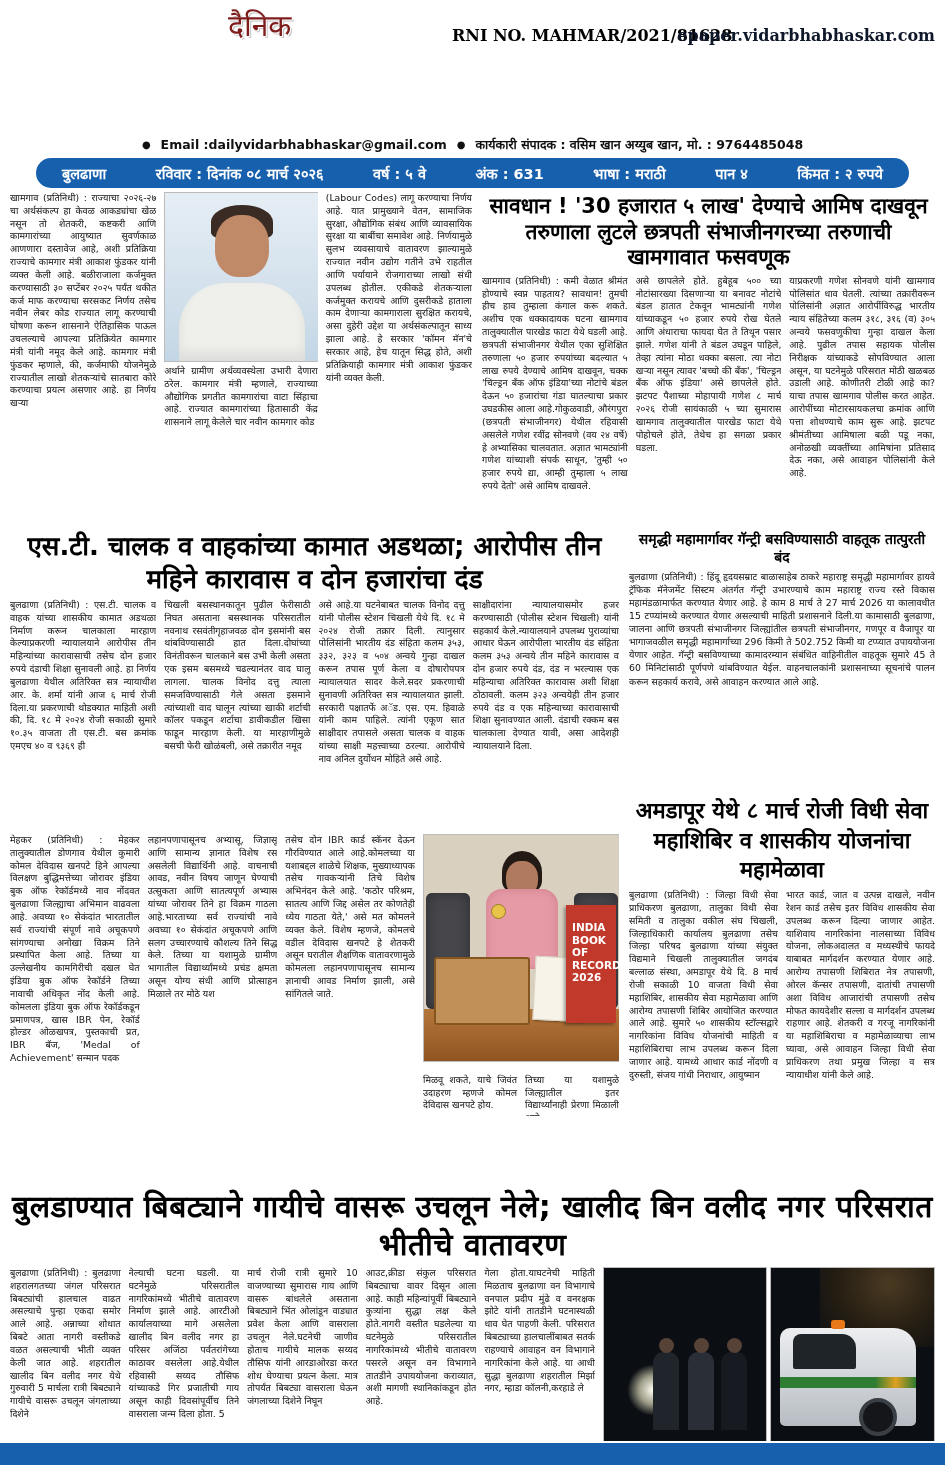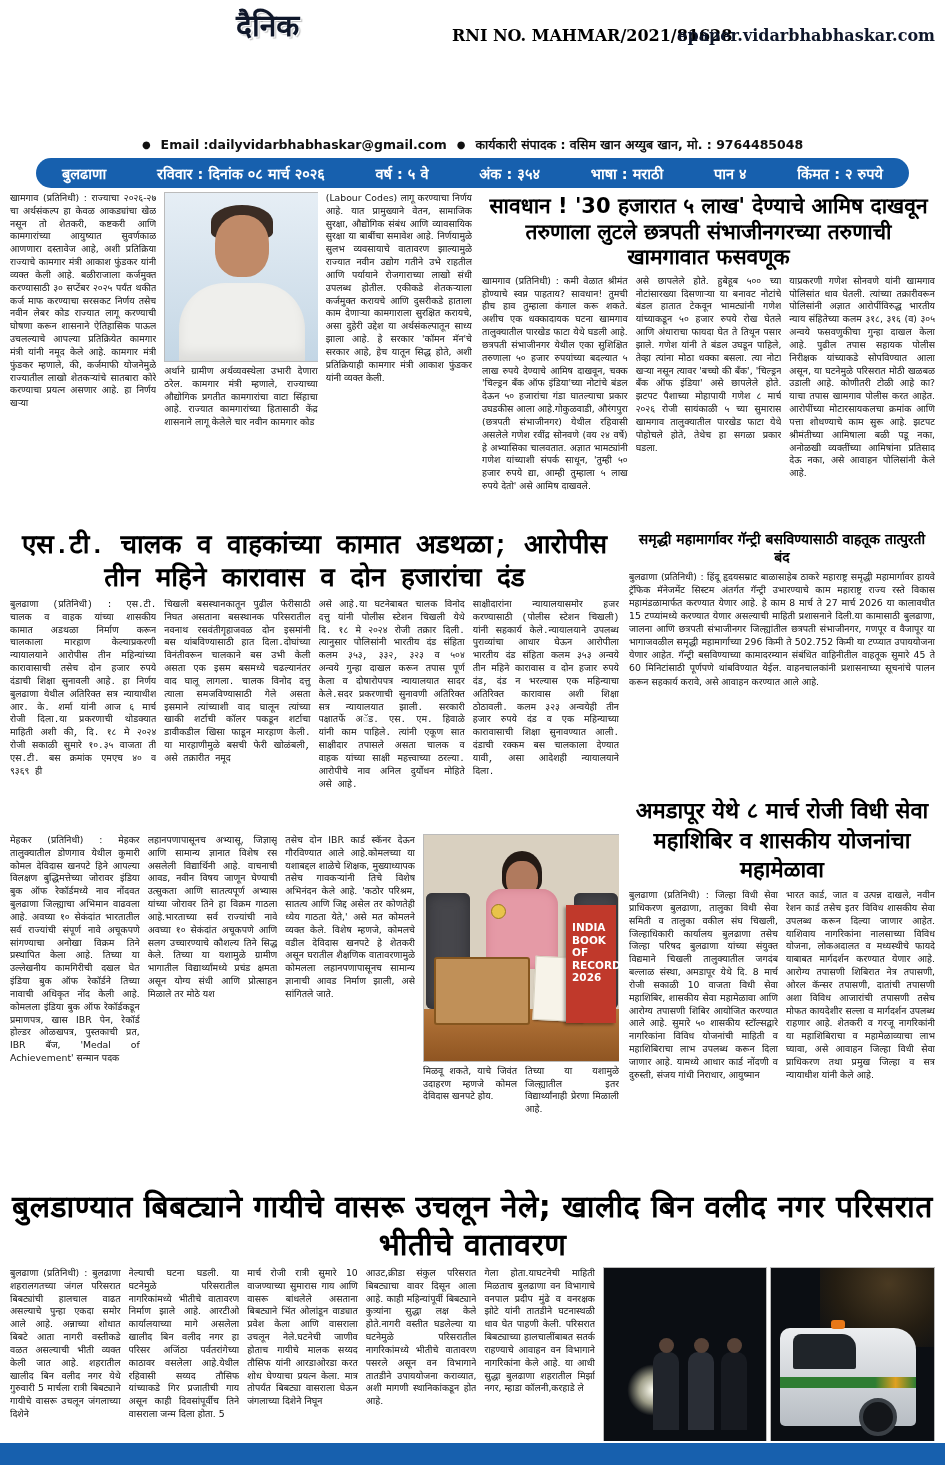--- a/index.html
+++ b/index.html
@@ -3,21 +3,21 @@
 <meta charset="utf-8">
 <style>
   html,body{margin:0;padding:0;}
   body{
     width:945px;height:1465px;position:relative;overflow:hidden;
     background:#ffffff;color:#111;
     font-family:"DejaVu Sans","Liberation Sans",sans-serif;
   }
   
   .masthead{position:relative;height:133px;}
-  .tagline{position:absolute;left:236px;top:4px;font-size:30px;font-weight:bold;color:#0f172a;text-shadow:1px 1px 0 #fff,2px 2px 1px rgba(0,0,0,.25);}
+  .tagline{position:absolute;left:228px;top:4px;font-size:30px;font-weight:normal;color:#7f1d1d;text-shadow:1px 1px 0 #fff,2px 2px 1px rgba(0,0,0,.25);}
   .paper-title{position:absolute;left:55px;top:34px;width:860px;font-size:74px;font-weight:bold;color:#e8251f;line-height:1.05;letter-spacing:1px;white-space:nowrap;text-shadow:2px 2px 0 #fff,4px 4px 2px rgba(0,0,0,.3);}
   .rni{position:absolute;left:452px;top:26px;font-size:16px;font-weight:bold;font-family:"DejaVu Serif","Liberation Serif",serif;color:#000;}
   .website{position:absolute;right:10px;top:26px;font-size:16px;font-weight:bold;font-family:"DejaVu Serif","Liberation Serif",serif;color:#0f172a;cursor:pointer;}
   
   .info-line{display:flex;justify-content:center;align-items:center;gap:10px;font-size:12.5px;font-weight:bold;padding:3px 0 4px;}
   .info-line .dot{font-size:10px;}
   .date-bar{margin:1px 36px 4px;background:#1760ae;color:#fff;border-radius:16px;display:flex;align-items:center;justify-content:space-between;padding:5px 26px;font-size:14.5px;font-weight:bold;}
   
   .content{padding:0 10px;}
   .row1{display:grid;grid-template-columns:462px 1fr;gap:10px;height:330px;overflow:hidden;}
@@ -28,21 +28,21 @@
   .hl-md2{font-size:21px;line-height:1.22;}
   .hl-lg{font-size:26px;line-height:1.25;}
   .hl-sm{font-size:14px;line-height:1.3;}
   .hl-am{font-size:22px;line-height:1.35;}
   .hl-gg{font-size:21px;line-height:1.25;}
   .hl-xl{font-size:30px;line-height:1.25;letter-spacing:.5px;}
   .cols{display:flex;gap:8px;overflow:hidden;}
   .col{flex:1;font-size:9.3px;line-height:1.38;text-align:justify;overflow:hidden;}
   .one-col{font-size:9.3px;line-height:1.4;text-align:justify;overflow:hidden;}
   .art{overflow:hidden;}
-  .st-art{height:300px;font-family:Liberation Mono, monospace;}
+  .st-art{height:300px;}
   .gg-art{height:344px;margin-top:6px;}
   .sam-art{height:262px;}
   .am-art{height:384px;margin-top:4px;}
   .row1 .cols{height:262px;}
   .bottom-cols{display:flex;gap:8px;height:168px;}
   .bottom-cols .col{flex:1;}
   
   .photo{position:relative;overflow:hidden;border:1px solid #bbb;}
   
   .photo-minister{width:100%;height:168px;background:linear-gradient(180deg,#e6eef5 0%,#cfdeea 70%,#c3d6e5 100%);margin-bottom:3px;}
@@ -54,21 +54,21 @@
   .g-sofa{position:absolute;bottom:52px;width:44px;height:116px;background:#46464b;border-radius:6px;box-shadow:inset 0 0 14px #2c2c30;}
   .g-sofa.left{left:2px;} .g-sofa.right{right:2px;}
   .g-table{position:absolute;bottom:0;width:100%;height:52px;background:linear-gradient(#b5763a,#8f5522);}
   .g-body{position:absolute;bottom:92px;left:50%;transform:translateX(-50%);width:72px;height:80px;background:#e59aa6;border-radius:16px 16px 4px 4px;box-shadow:inset 0 0 10px #cf7e8d;}
   .g-hair{position:absolute;bottom:168px;left:50%;transform:translateX(-50%);width:40px;height:42px;background:#241a15;border-radius:50% 50% 30% 30%;}
   .g-face{position:absolute;bottom:164px;left:50%;transform:translateX(-50%);width:32px;height:36px;background:#b07a5e;border-radius:45%;}
   .g-medal{position:absolute;bottom:142px;left:34%;width:13px;height:13px;background:#e8c34a;border:1px solid #9a7c1e;border-radius:50%;}
   .g-box{position:absolute;bottom:36px;left:10px;width:92px;height:64px;background:#c09058;border:2px solid #85561f;border-radius:3px;}
   .g-cert{position:absolute;bottom:40px;left:110px;width:48px;height:62px;background:#f7f3e9;transform:rotate(3deg);box-shadow:1px 1px 2px rgba(0,0,0,.4);border:1px solid #d8d2c0;}
   .g-book{position:absolute;bottom:38px;right:4px;width:50px;height:118px;background:#c0392b;color:#fff;font-weight:bold;font-size:10.5px;line-height:1.2;padding:16px 4px 0 6px;box-sizing:border-box;box-shadow:-2px 2px 3px rgba(0,0,0,.35);}
-  .gg-captions{display:flex;gap:8px;margin-top:3px;font-size:9.3px;line-height:1.35;text-align:justify;}
+  .gg-captions{display:flex;gap:8px;margin-top:12px;font-size:9.3px;line-height:1.35;text-align:justify;}
   .gg-captions div{flex:1;}
   
   .night-wrap{display:flex;gap:3px;width:332px;flex:none;}
   .photo-night{flex:1;height:176px;background:#0b0e13;}
   .n-flash{position:absolute;left:14%;bottom:16%;width:52px;height:52px;border-radius:50%;background:radial-gradient(circle,#fffef2 0%,rgba(255,252,214,.6) 38%,rgba(255,250,200,0) 70%);}
   .n-fig{position:absolute;bottom:8%;width:26px;height:78px;background:#20242b;border-radius:10px 10px 0 0;}
   .n-fig:before{content:"";position:absolute;top:-14px;left:6px;width:15px;height:15px;border-radius:50%;background:#574237;}
   .n-fig.f1{left:30%;} .n-fig.f2{left:52%;background:#2a2e36;} .n-fig.f3{left:72%;background:#171a20;}
   .n-house{position:absolute;top:0;right:0;width:70%;height:45%;background:radial-gradient(ellipse at 60% 20%,#4a3a22 0%,#241d12 55%,rgba(11,14,19,0) 100%);}
   .suv{position:absolute;bottom:10%;left:5%;width:84%;height:56%;background:linear-gradient(#eceef0,#b7bdc3);border-radius:10px 22px 5px 5px;}
@@ -92,21 +92,21 @@
   <span class="dot">●</span>
   <span>Email :dailyvidarbhabhaskar@gmail.com</span>
   <span class="dot">●</span>
   <span>कार्यकारी संपादक : वसिम खान अय्युब खान, मो. : 9764485048</span>
 </div>
 
 <div class="date-bar">
   <span>बुलढाणा</span>
   <span>रविवार : दिनांक ०८ मार्च २०२६</span>
   <span>वर्ष : ५ वे</span>
-  <span>अंक : ३५४</span>
+  <span>अंक : 631</span>
   <span>भाषा : मराठी</span>
   <span>पान ४</span>
   <span>किंमत : २ रुपये</span>
 </div>
 
 <div class="content">
 
   <div class="row1">
 
     <div class="art">

